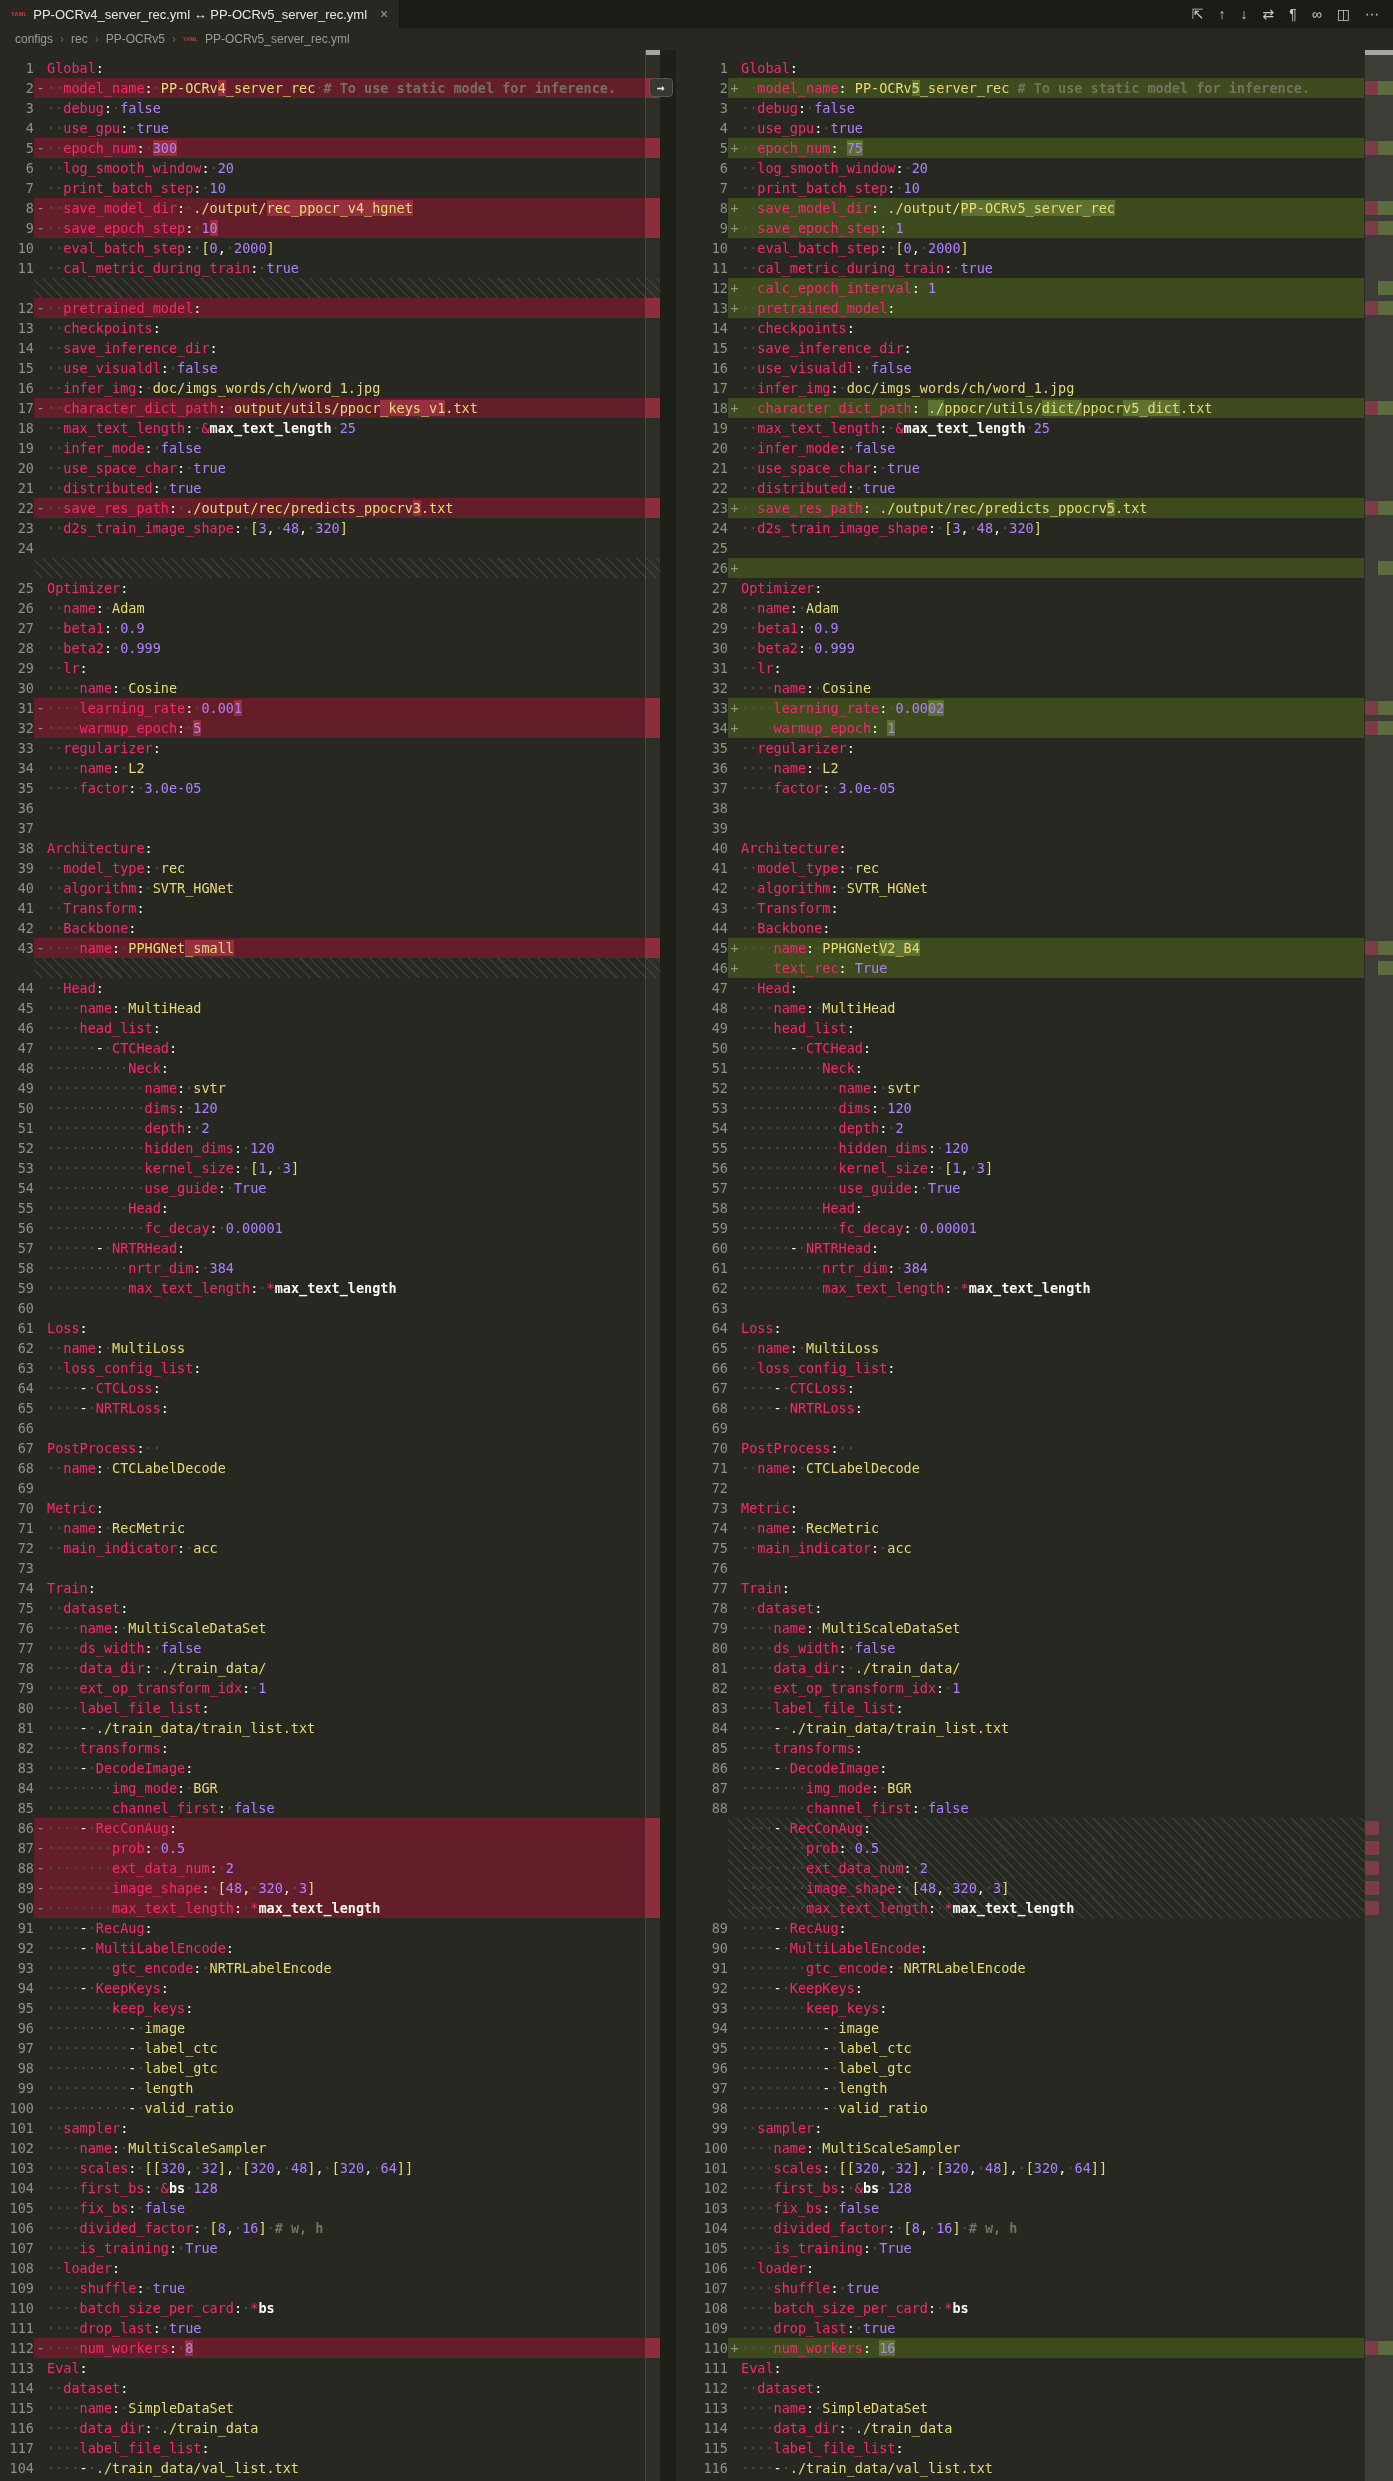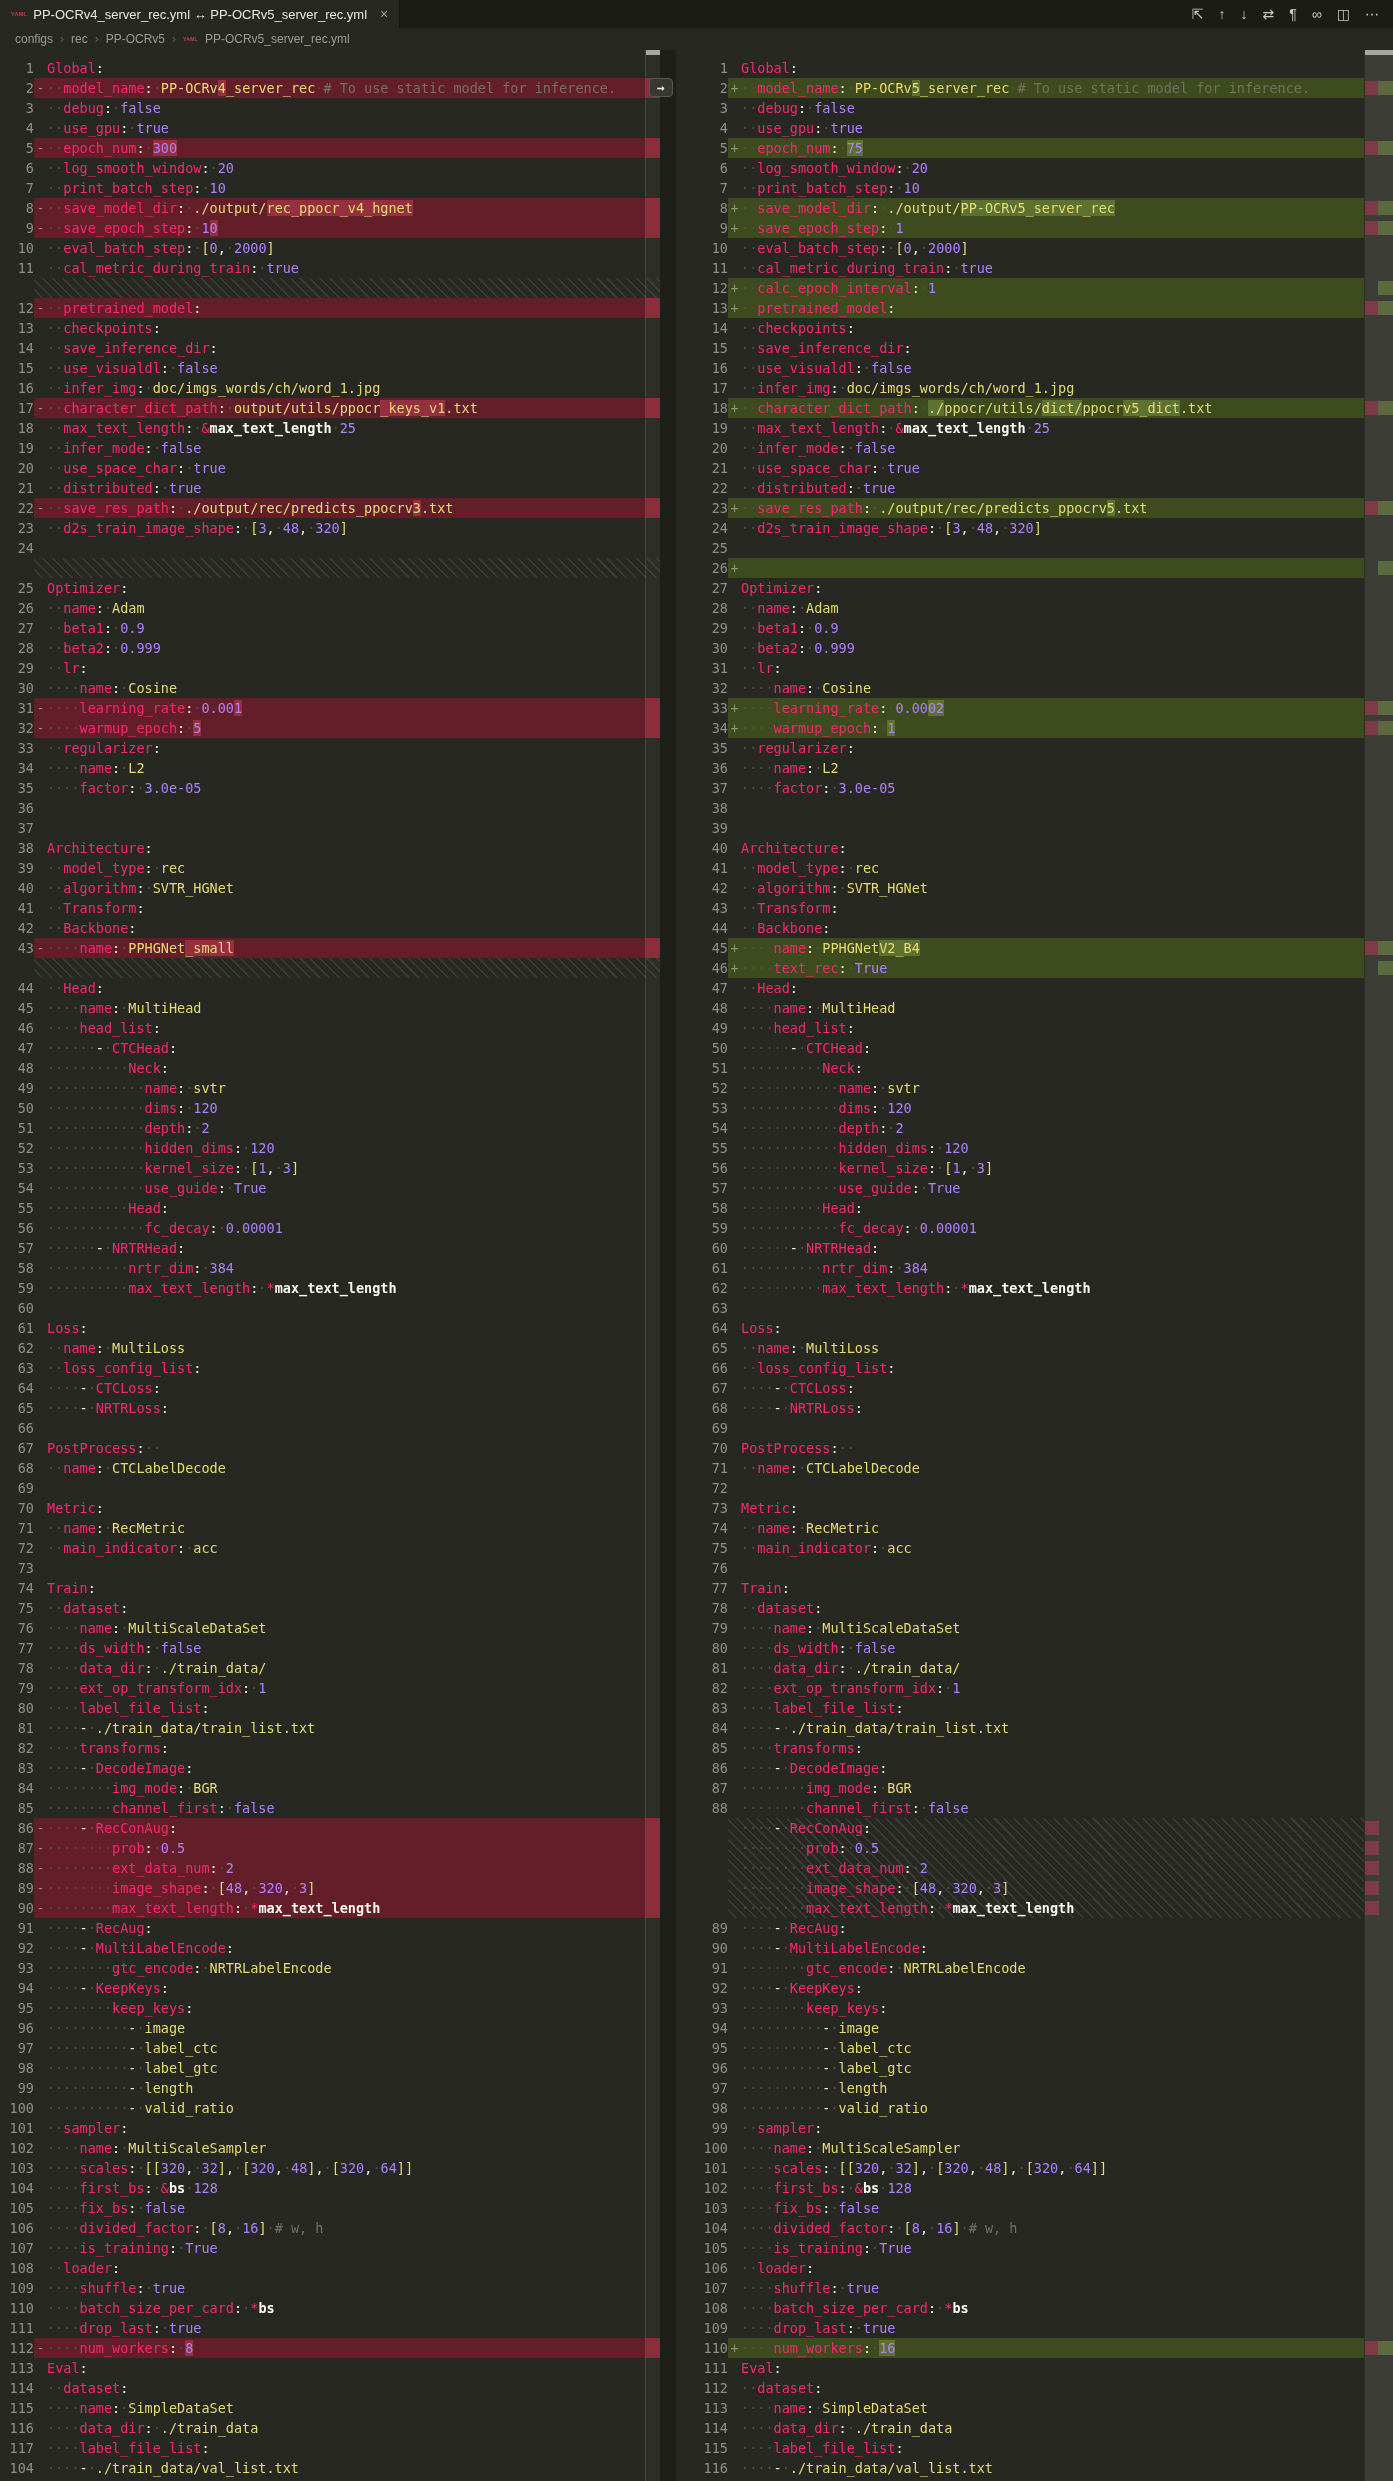--- a/index.html
+++ b/index.html
@@ -43,21 +43,21 @@
   .t-a .body { background:#3d4b1e; }
   .t-a .m   { background:#5d7231; }
   .t-h .body { background:repeating-linear-gradient(45deg, transparent 0 5.5px,
                rgba(235,235,225,.10) 5.5px 7px); }
 
   .d { color:#50514a; }
   .k { color:#f92672; }
   .s { color:#e6db74; }
   .n { color:#ae81ff; }
   .w { color:#f8f8f2; }
-  .c { color:#75715e; }
+  .c { color:#75715e;font-weight:bold; }
   .b { color:#f8f8f2; font-weight:bold; }
 
   
   .ruler { position:absolute; top:0; bottom:0; right:0; }
   .rl { width:15px; border-left:1px solid rgba(190,190,185,.16); background:rgba(130,130,125,.07); }
   .rr { width:29px; background:#3c3d36; border-left:1px solid rgba(0,0,0,.25); }
   .cap { position:absolute; top:0; left:0; right:0; height:5px; background:#a6a7a1; }
   .rm { position:absolute; }
 
   

